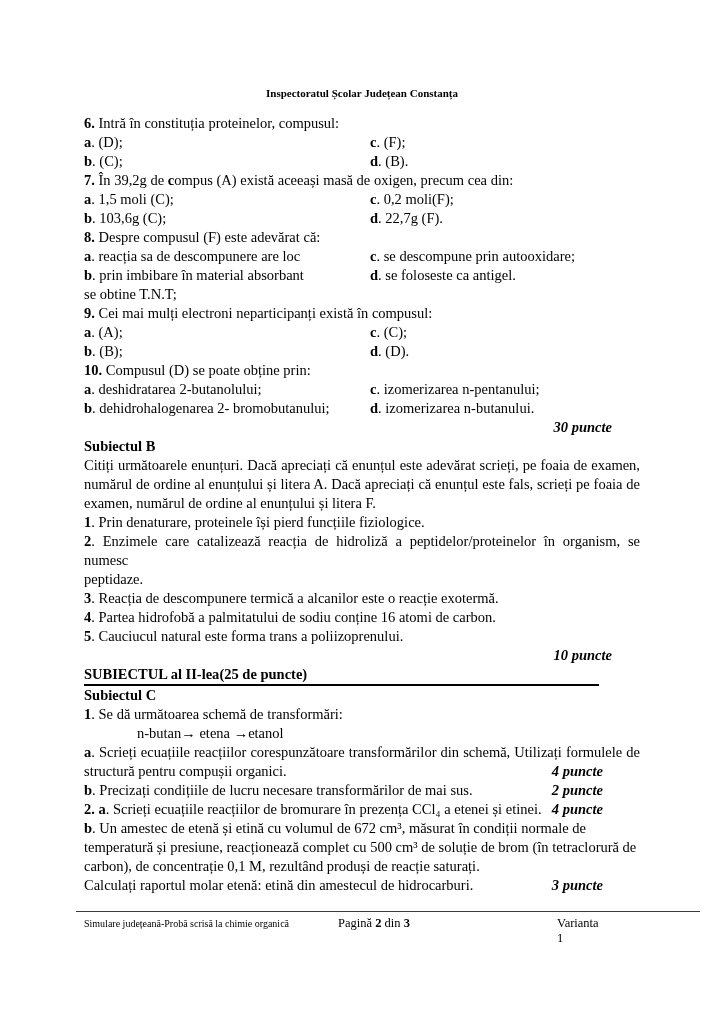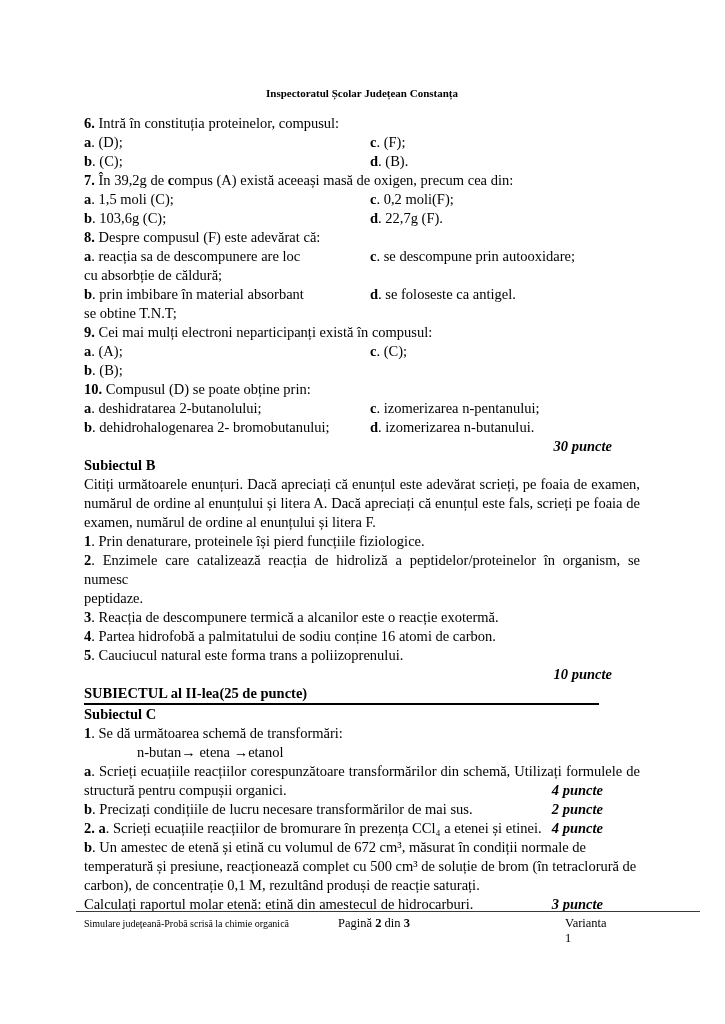--- a/index.html
+++ b/index.html
@@ -18,21 +18,21 @@
   .flexline { display:flex; justify-content:space-between; }
   .ptx { font-weight:bold; font-style:italic; white-space:nowrap; }
   .heading-bold { font-weight:bold; }
   .subj2row { display:flex; width:515px;
               border-bottom:2px solid #000; font-weight:bold; }
   .indent { padding-left:53px; }
   .footer-rule { position:absolute; left:76px; top:911px; width:624px; border-top:1px solid #3a3a3a; }
   .footer { position:absolute; left:0; top:916px; width:608px; height:20px; }
   .footer .f-left { position:absolute; left:84px; top:2px; font-size:10px; }
   .footer .f-page { position:absolute; left:322px; top:0; font-size:12.5px;margin-left:16px; }
-  .footer .f-var { position:absolute; left:557px; top:0; font-size:12.5px;margin-left:8px; }
+  .footer .f-var { position:absolute; left:557px; top:0; font-size:12.5px; }
 </style>
 </head>
 <body>
 
 <div class="page">
   <div class="content">
 
     <div class="doc-title">Inspectoratul Școlar Județean Constanța</div>
 
     <div class="line"><b>6.</b><span> Intră în constituția proteinelor, compusul:</span></div>
@@ -54,39 +54,39 @@
       <div class="opt"><b>b</b><span>. 103,6g (C);</span></div>
       <div class="opt"><b>d</b><span>. 22,7g (F).</span></div>
     </div>
 
     <div class="line"><b>8.</b><span> Despre compusul (F) este adevărat că:</span></div>
     <div class="opt-row">
       <div class="opt"><b>a</b><span>. reacția sa de descompunere are loc</span></div>
       <div class="opt"><b>c</b><span>. se descompune prin autooxidare;</span></div>
     </div>
     <div class="opt-row">
-      <div class="opt">cu absorbție de căldură;</div>
       <div class="opt"></div>
     </div>
     <div class="opt-row">
       <div class="opt"><b>b</b><span>. prin imbibare în material absorbant</span></div>
       <div class="opt"><b>d</b><span>. se foloseste ca antigel.</span></div>
     </div>
     <div class="opt-row">
       <div class="opt">se obtine T.N.T;</div>
       <div class="opt"></div>
     </div>
 
     <div class="line"><b>9.</b><span> Cei mai mulți electroni neparticipanți există în compusul:</span></div>
     <div class="opt-row">
       <div class="opt"><b>a</b><span>. (A);</span></div>
       <div class="opt"><b>c</b><span>. (C);</span></div>
     </div>
     <div class="opt-row">
       <div class="opt"><b>b</b><span>. (B);</span></div>
+      <div class="opt"><b>d</b><span>. (D).</span></div>
     </div>
 
     <div class="line"><b>10.</b><span> Compusul (D) se poate obține prin:</span></div>
     <div class="opt-row">
       <div class="opt"><b>a</b><span>. deshidratarea 2-butanolului;</span></div>
       <div class="opt"><b>c</b><span>. izomerizarea n-pentanului;</span></div>
     </div>
     <div class="opt-row">
       <div class="opt"><b>b</b><span>. dehidrohalogenarea 2- bromobutanului;</span></div>
       <div class="opt"><b>d</b><span>. izomerizarea n-butanului.</span></div>

